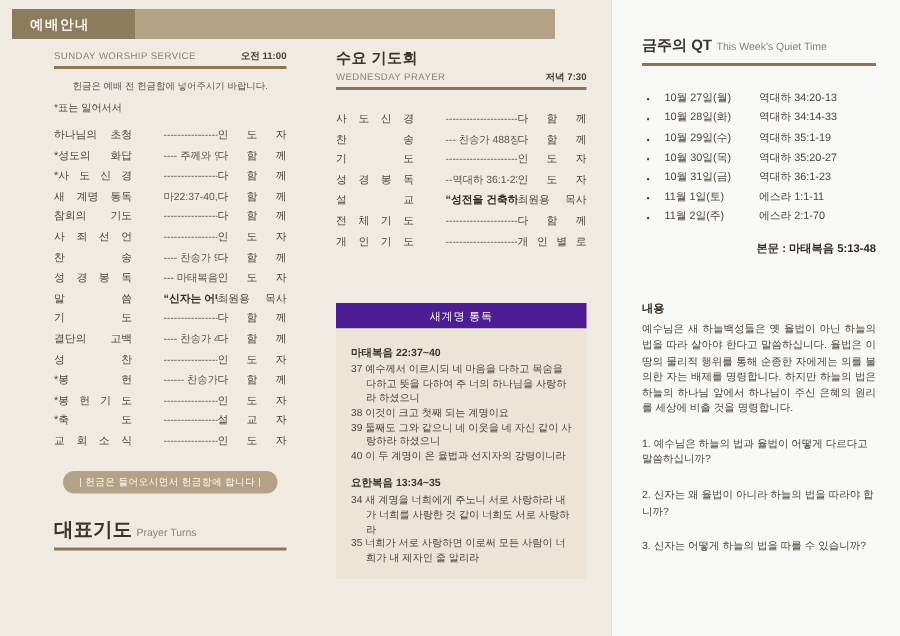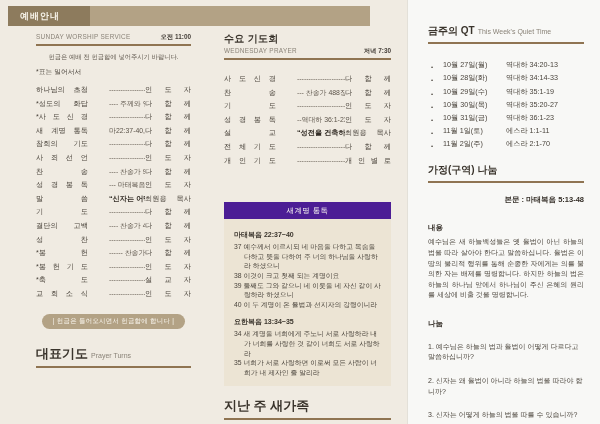--- a/index.html
+++ b/index.html
@@ -67,21 +67,21 @@
   .rp-head .en { font-size:7px; color:#8a8378; margin-left:3px; }
 
   .qt-list { margin-top:13px; }
   .qt-item { display:flex; align-items:flex-end; font-size:7.2px; height:13.2px; color:#4a443c; }
   .qt-bullet { width:15px; padding-left:3px; font-size:6px; }
   .qt-date { width:63px; }
   .qt-passage { flex:1; }
 
   .sh-head { margin-top:10px; }
   .sh-scripture { font-weight:bold; font-size:7.5px; margin-top:12px; color:#332d26;text-align:right; }
-  .sh-label { font-weight:bold; font-size:7.5px; margin-top:18px; color:#332d26; }
+  .sh-label { font-weight:bold; font-size:7.5px; margin-top:30px; color:#332d26; }
   .sh-content { font-size:7px; line-height:10.6px; text-align:justify; margin-top:4px; color:#4a443c; }
   .sh-q { font-size:7px; line-height:10.6px; margin-top:13px; color:#4a443c; }
 </style>
 </head>
 <body>
 
 <div class="topbar">
   <span class="bn">예배안내</span>
 </div>
 
@@ -239,23 +239,20 @@
       <div class="verse">37 예수께서 이르시되 네 마음을 다하고 목숨을 다하고 뜻을 다하여 주 너의 하나님을 사랑하라 하셨으니</div>
       <div class="verse">38 이것이 크고 첫째 되는 계명이요</div>
       <div class="verse">39 둘째도 그와 같으니 네 이웃을 네 자신 같이 사랑하라 하셨으니</div>
       <div class="verse">40 이 두 계명이 온 율법과 선지자의 강령이니라</div>
       <div class="pref" style="margin-top:8px;">요한복음 13:34~35</div>
       <div class="verse">34 새 계명을 너희에게 주노니 서로 사랑하라 내가 너희를 사랑한 것 같이 너희도 서로 사랑하라</div>
       <div class="verse">35 너희가 서로 사랑하면 이로써 모든 사람이 너희가 내 제자인 줄 알리라</div>
     </div>
   </div>
 
-  <div class="foot-head" style="margin-top:10px;">
-    <span class="kr">지난 주 새가족</span>
-  </div>
 </div>
 
 <div class="right-panel">
   <div class="rp-inner">
 
     <div class="rp-head">
       <span class="kr">금주의 QT</span><span class="en">This Week's Quiet Time</span>
     </div>
 
     <div class="qt-list">
@@ -289,27 +286,23 @@
           <span class="qt-date">11월  1일(토)</span>
           <span class="qt-passage">에스라 1:1-11</span>
         </div>
       <div class="qt-item">
           <span class="qt-bullet">•</span>
           <span class="qt-date">11월  2일(주)</span>
           <span class="qt-passage">에스라 2:1-70</span>
         </div>
     </div>
 
-    <div class="rp-head sh-head">
-      <span class="kr">가정(구역) 나눔</span>
-    </div>
 
     <div class="sh-scripture">본문 : 마태복음 5:13-48</div>
 
     <div class="sh-label">내용</div>
     <div class="sh-content">예수님은 새 하늘백성들은 옛 율법이 아닌 하늘의 법을 따라 살아야 한다고 말씀하십니다. 율법은 이 땅의 물리적 행위를 통해 순종한 자에게는 의를 불의한 자는 배제를 명령합니다. 하지만 하늘의 법은 하늘의 하나님 앞에서 하나님이 주신 은혜의 원리를 세상에 비출 것을 명령합니다.</div>
 
-    <div class="sh-label">나눔</div>
     <div class="sh-q">1. 예수님은 하늘의 법과 율법이 어떻게 다르다고 말씀하십니까?</div>
     <div class="sh-q">2. 신자는 왜 율법이 아니라 하늘의 법을 따라야 합니까?</div>
     <div class="sh-q">3. 신자는 어떻게 하늘의 법을 따를 수 있습니까?</div>
   </div>
 </div>
 
 </body></html>

